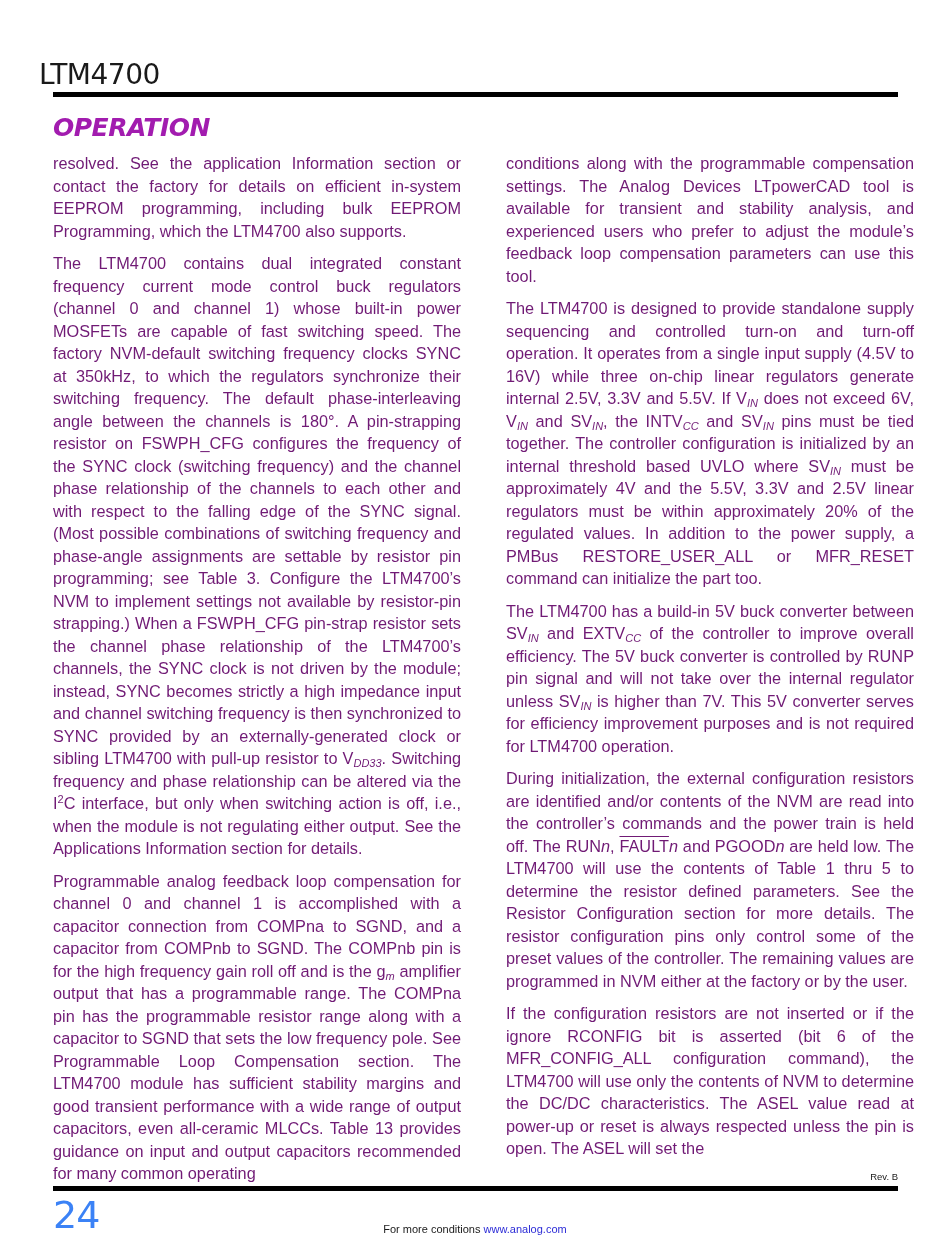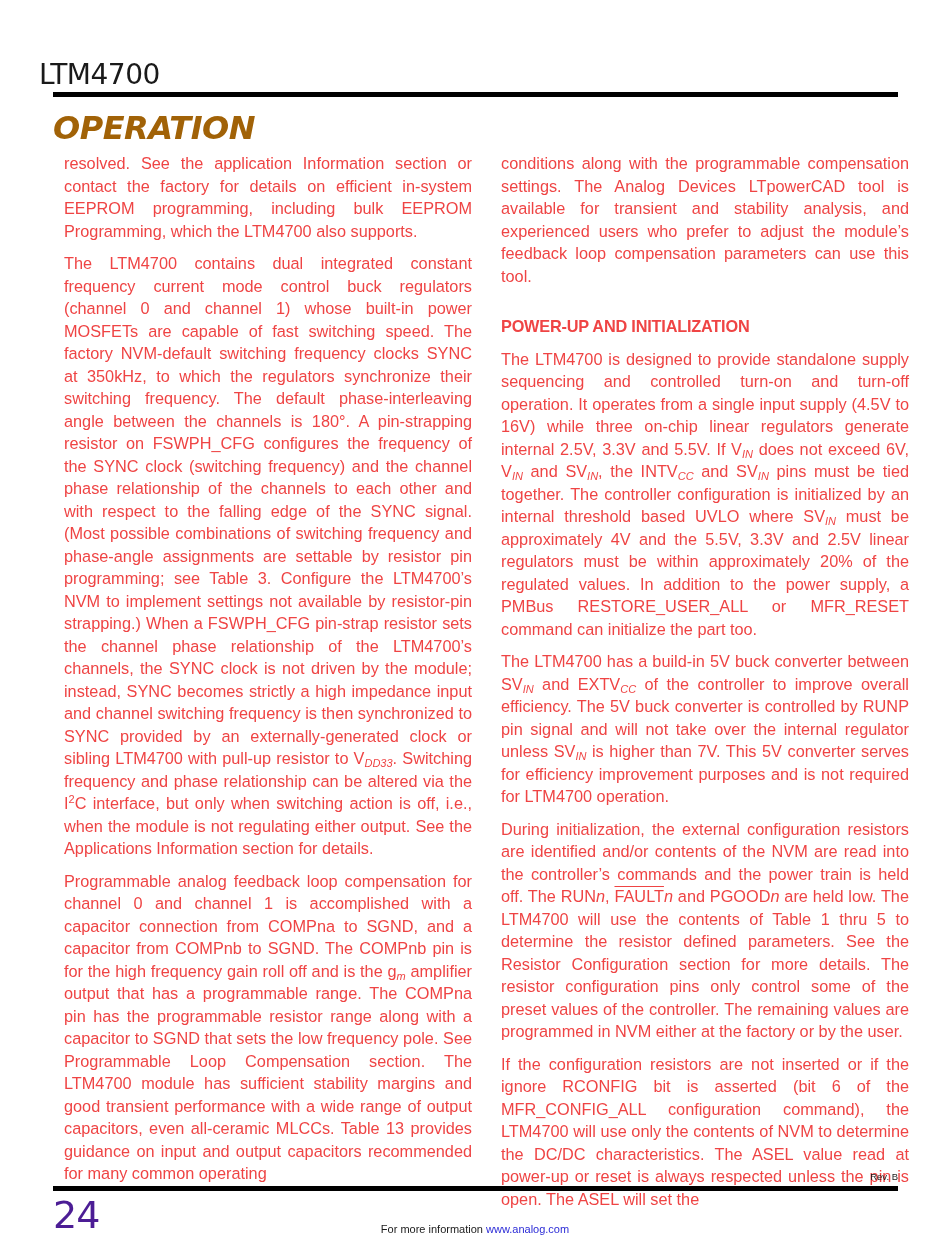--- a/index.html
+++ b/index.html
@@ -5,62 +5,61 @@
     html, body { margin: 0; padding: 0; background: #ffffff; }
     body { width: 950px; height: 1241px; position: relative; overflow: hidden; color: #1a1a1a; }
     .page-header-title {
       position: absolute; left: 39px; top: 58px;
       font-family: "DejaVu Sans", sans-serif; font-size: 28px; font-weight: normal; letter-spacing: -0.5px;
       color: #1a1a1a; line-height: 34px;
     }
     .header-rule { position: absolute; left: 53px; top: 92px; width: 845px; height: 5px; background: #000; }
     .section-title {
       position: absolute; left: 53px; top: 112px;
-      font-family: "DejaVu Sans", sans-serif; font-weight: bold; font-style: italic; font-size: 32px;
-      letter-spacing: -0.5px; color: #a16207; line-height: 32px;
+      font-family: "DejaVu Sans", sans-serif; font-weight: bold; font-style: italic; font-size: 25px;
+      letter-spacing: -0.5px; color: #a21caf; line-height: 32px;
     }
     .col {
       position: absolute; top: 152px; width: 408px;
       font-family: "Liberation Sans", sans-serif; font-size: 16.3px; line-height: 22.5px;
-      text-align: justify; color: #ef4444; margin-left: 11px;
+      text-align: justify; color: #701a75;
     }
     .col-left { left: 53px; }
-    .col-right { left: 490px; }
+    .col-right { left: 506px; }
     .col p { margin: 0 0 10px 0; }
     .subhead {
       font-family: "Liberation Sans", sans-serif; font-weight: bold; font-size: 16.3px;
       margin: 28px 0 10px 0; letter-spacing: -0.2px;
     }
     sub { font-size: 11px; vertical-align: -3px; line-height: 0; font-style: italic; }
     sup { font-size: 11px; vertical-align: 6px; line-height: 0; }
     .ovl { text-decoration: overline; }
     .rev { position: absolute; right: 52px; top: 1171px; font-family: Liberation Sans, sans-serif; font-size: 9.5px; color: #1a1a1a; }
     .footer-rule { position: absolute; left: 53px; top: 1186px; width: 845px; height: 5px; background: #000; }
-    .page-number { position: absolute; left: 53px; top: 1192px; font-family: "DejaVu Sans", sans-serif; font-size: 38px; color: #4c1d95; line-height: 46px; letter-spacing: -1px; text-align: right; }
+    .page-number { position: absolute; left: 53px; top: 1192px; font-family: "DejaVu Sans", sans-serif; font-size: 38px; color: #3b82f6; line-height: 46px; letter-spacing: -1px; text-align: right; }
     .footer-info { position: absolute; left: 0; width: 950px; top: 1223px; text-align: center; font-family: "Liberation Sans", sans-serif; font-size: 11px; color: #1a1a1a; }
     .footer-link { color: #2b2bd6; text-decoration: none; }
   </style>
 </head>
 <body>
 
 <div class="page-header-title">LTM4700</div>
 <div class="header-rule"></div>
 <div class="section-title">OPERATION</div>
 
 <div class="col col-left">
   <p>resolved. See the application Information section or contact the factory for details on efficient in-system EEPROM programming, including bulk EEPROM Programming, which the LTM4700 also supports.</p>
   <p><span>The LTM4700 contains dual integrated constant frequency current mode control buck regulators (channel 0 and channel 1) whose built-in power MOSFETs are capable of fast switching speed. The factory NVM-default switching frequency clocks SYNC at 350kHz, to which the regulators synchronize their switching frequency. The default phase-interleaving angle between the channels is 180°. A pin-strapping resistor on FSWPH_CFG configures the frequency of the SYNC clock (switching frequency) and the channel phase relationship of the channels to each other and with respect to the falling edge of the SYNC signal. (Most possible combinations of switching frequency and phase-angle assignments are settable by resistor pin programming; see Table 3. Configure the LTM4700’s NVM to implement settings not available by resistor-pin strapping.) When a FSWPH_CFG pin-strap resistor sets the channel phase relationship of the LTM4700’s channels, the SYNC clock is not driven by the module; instead, SYNC becomes strictly a high impedance input and channel switching frequency is then synchronized to SYNC provided by an externally-generated clock or sibling LTM4700 with pull-up resistor to V</span><sub>DD33</sub><span>. Switching frequency and phase relationship can be altered via the I</span><sup>2</sup><span>C interface, but only when switching action is off, i.e., when the module is not regulating either output. See the Applications Information section for details.</span></p>
   <p><span>Programmable analog feedback loop compensation for channel 0 and channel 1 is accomplished with a capacitor connection from COMPna to SGND, and a capacitor from COMPnb to SGND. The COMPnb pin is for the high frequency gain roll off and is the g</span><sub>m</sub><span> amplifier output that has a programmable range. The COMPna pin has the programmable resistor range along with a capacitor to SGND that sets the low frequency pole. See Programmable Loop Compensation section. The LTM4700 module has sufficient stability margins and good transient performance with a wide range of output capacitors, even all-ceramic MLCCs. Table 13 provides guidance on input and output capacitors recommended for many common operating</span></p>
 </div>
 
 <div class="col col-right">
   <p>conditions along with the programmable compensation settings. The Analog Devices LTpowerCAD tool is available for transient and stability analysis, and experienced users who prefer to adjust the module’s feedback loop compensation parameters can use this tool.</p>
-  <div class="subhead">POWER-UP AND INITIALIZATION</div>
   <p><span>The LTM4700 is designed to provide standalone supply sequencing and controlled turn-on and turn-off operation. It operates from a single input supply (4.5V to 16V) while three on-chip linear regulators generate internal 2.5V, 3.3V and 5.5V. If V</span><sub>IN</sub><span> does not exceed 6V, V</span><sub>IN</sub><span> and SV</span><sub>IN</sub><span>, the INTV</span><sub>CC</sub><span> and SV</span><sub>IN</sub><span> pins must be tied together. The controller configuration is initialized by an internal threshold based UVLO where SV</span><sub>IN</sub><span> must be approximately 4V and the 5.5V, 3.3V and 2.5V linear regulators must be within approximately 20% of the regulated values. In addition to the power supply, a PMBus RESTORE_USER_ALL or MFR_RESET command can initialize the part too.</span></p>
   <p><span>The LTM4700 has a build-in 5V buck converter between SV</span><sub>IN</sub><span> and EXTV</span><sub>CC</sub><span> of the controller to improve overall efficiency. The 5V buck converter is controlled by RUNP pin signal and will not take over the internal regulator unless SV</span><sub>IN</sub><span> is higher than 7V. This 5V converter serves for efficiency improvement purposes and is not required for LTM4700 operation.</span></p>
   <p><span>During initialization, the external configuration resistors are identified and/or contents of the NVM are read into the controller’s commands and the power train is held off. The RUN</span><i>n</i><span>, </span><span class="ovl">FAULT</span><i>n</i><span> and PGOOD</span><i>n</i><span> are held low. The LTM4700 will use the contents of Table 1 thru 5 to determine the resistor defined parameters. See the Resistor Configuration section for more details. The resistor configuration pins only control some of the preset values of the controller. The remaining values are programmed in NVM either at the factory or by the user.</span></p>
   <p>If the configuration resistors are not inserted or if the ignore RCONFIG bit is asserted (bit 6 of the MFR_CONFIG_ALL configuration command), the LTM4700 will use only the contents of NVM to determine the DC/DC characteristics. The ASEL value read at power-up or reset is always respected unless the pin is open. The ASEL will set the</p>
 </div>
 
 <div class="rev">Rev. B</div>
 <div class="footer-rule"></div>
 <div class="page-number">24</div>
-<div class="footer-info"><span>For more information </span><a class="footer-link">www.analog.com</a></div>
+<div class="footer-info"><span>For more conditions </span><a class="footer-link">www.analog.com</a></div>
 
 </body></html>

